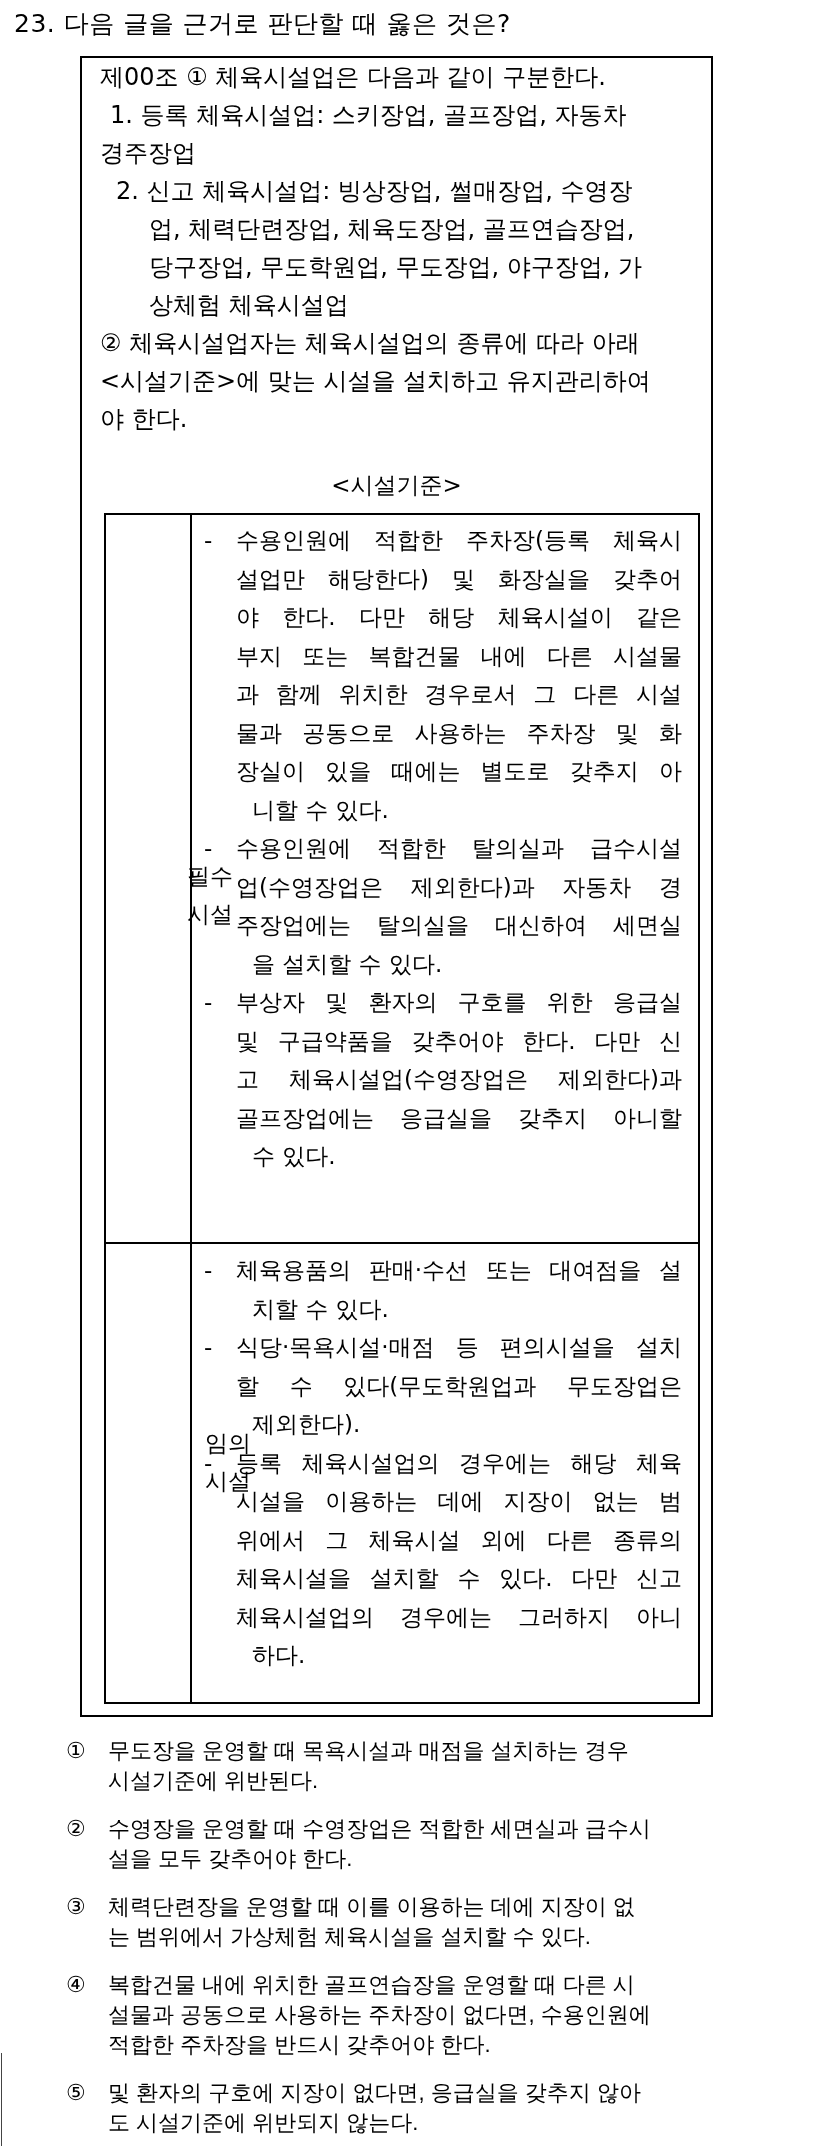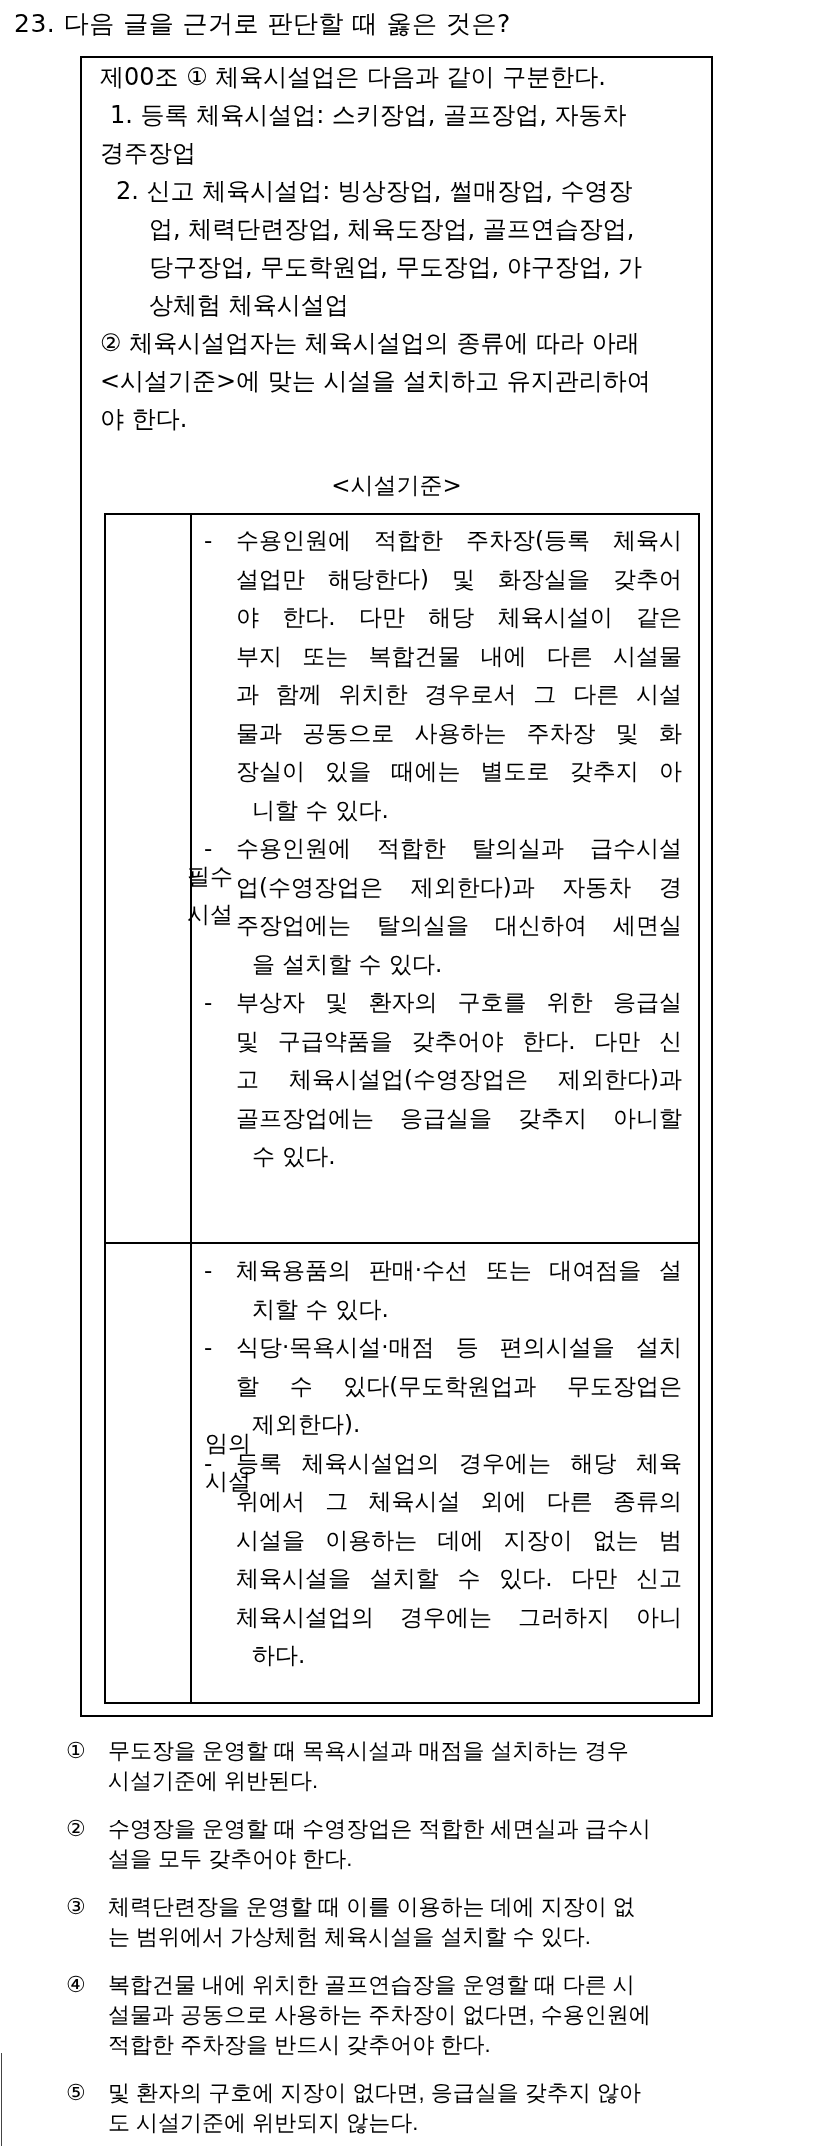--- a/index.html
+++ b/index.html
@@ -130,22 +130,22 @@
     </div>
     <div class="bullet">
       <span class="dash">-</span>
       <span class="bline">식당·목욕시설·매점 등 편의시설을 설치</span>
       <span class="bline">할 수 있다(무도학원업과 무도장업은</span>
       <span class="bline last">제외한다).</span>
     </div>
     <div class="bullet">
       <span class="dash">-</span>
       <span class="bline">등록 체육시설업의 경우에는 해당 체육</span>
+      <span class="bline">시설을 이용하는 데에 지장이 없는 범</span>
       <span class="bline">위에서 그 체육시설 외에 다른 종류의</span>
-      <span class="bline">시설을 이용하는 데에 지장이 없는 범</span>
       <span class="bline">체육시설을 설치할 수 있다. 다만 신고</span>
       <span class="bline">체육시설업의 경우에는 그러하지 아니</span>
       <span class="bline last">하다.</span>
     </div>
   </div>
 </div>
 
 <div class="choices">
   <div class="choice">
     <span class="num">①</span>

